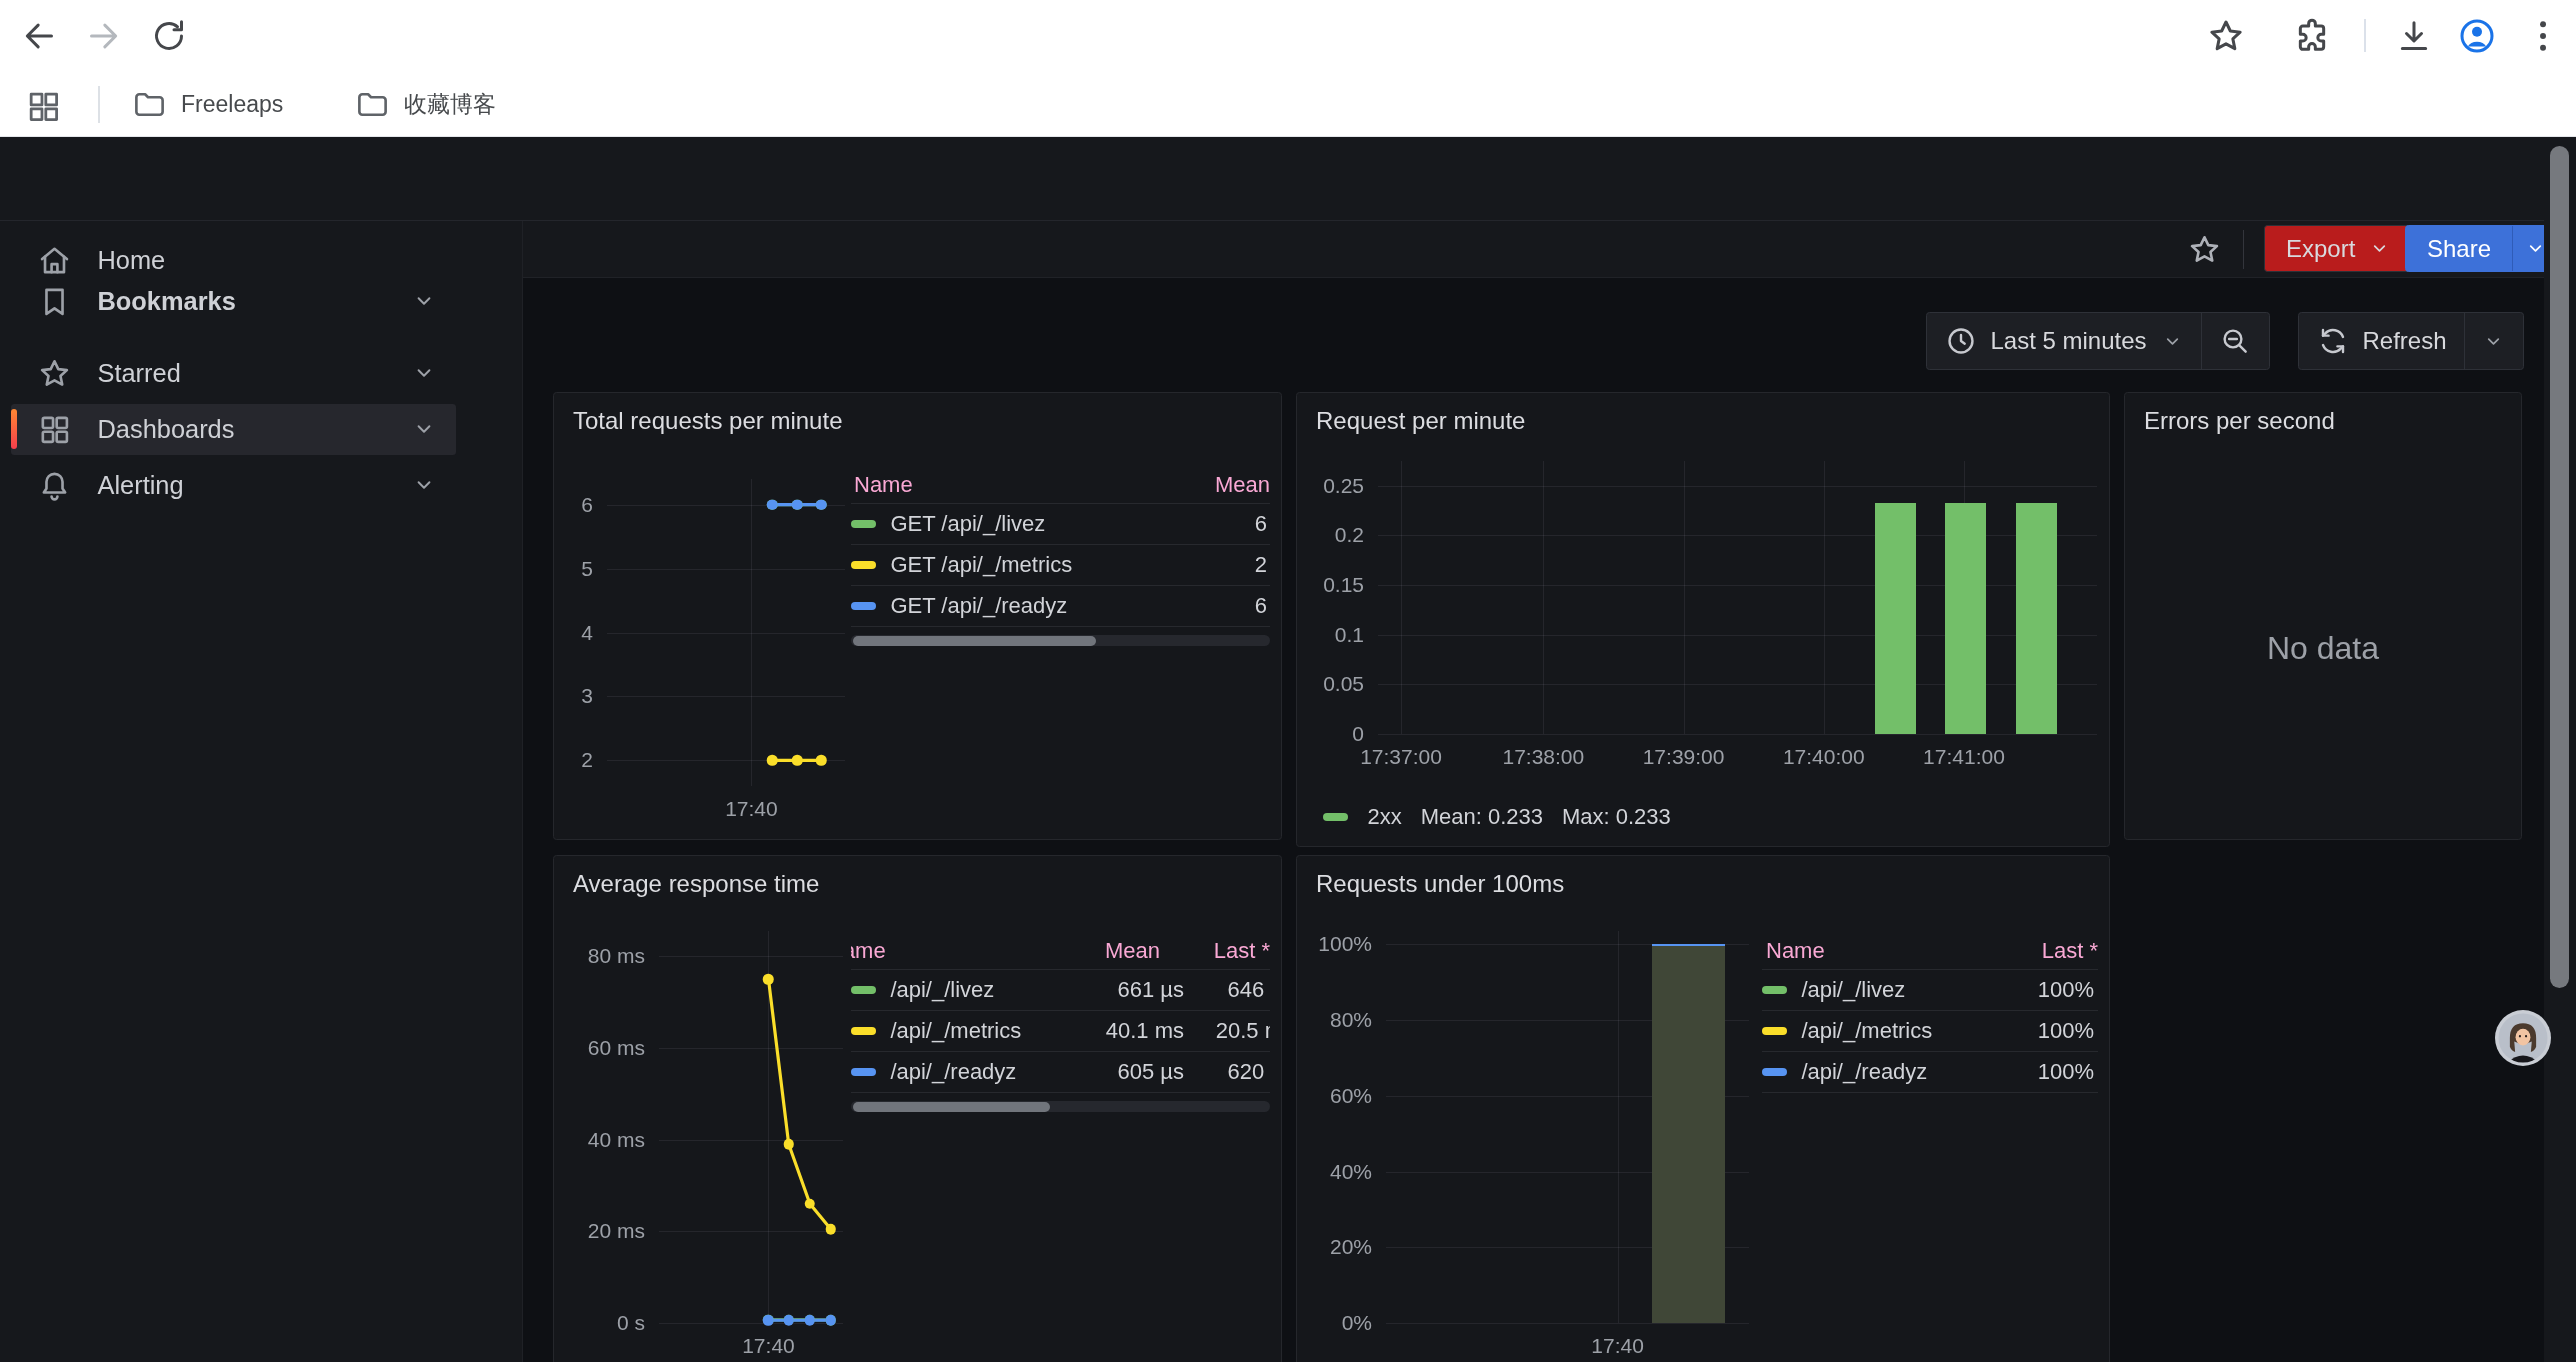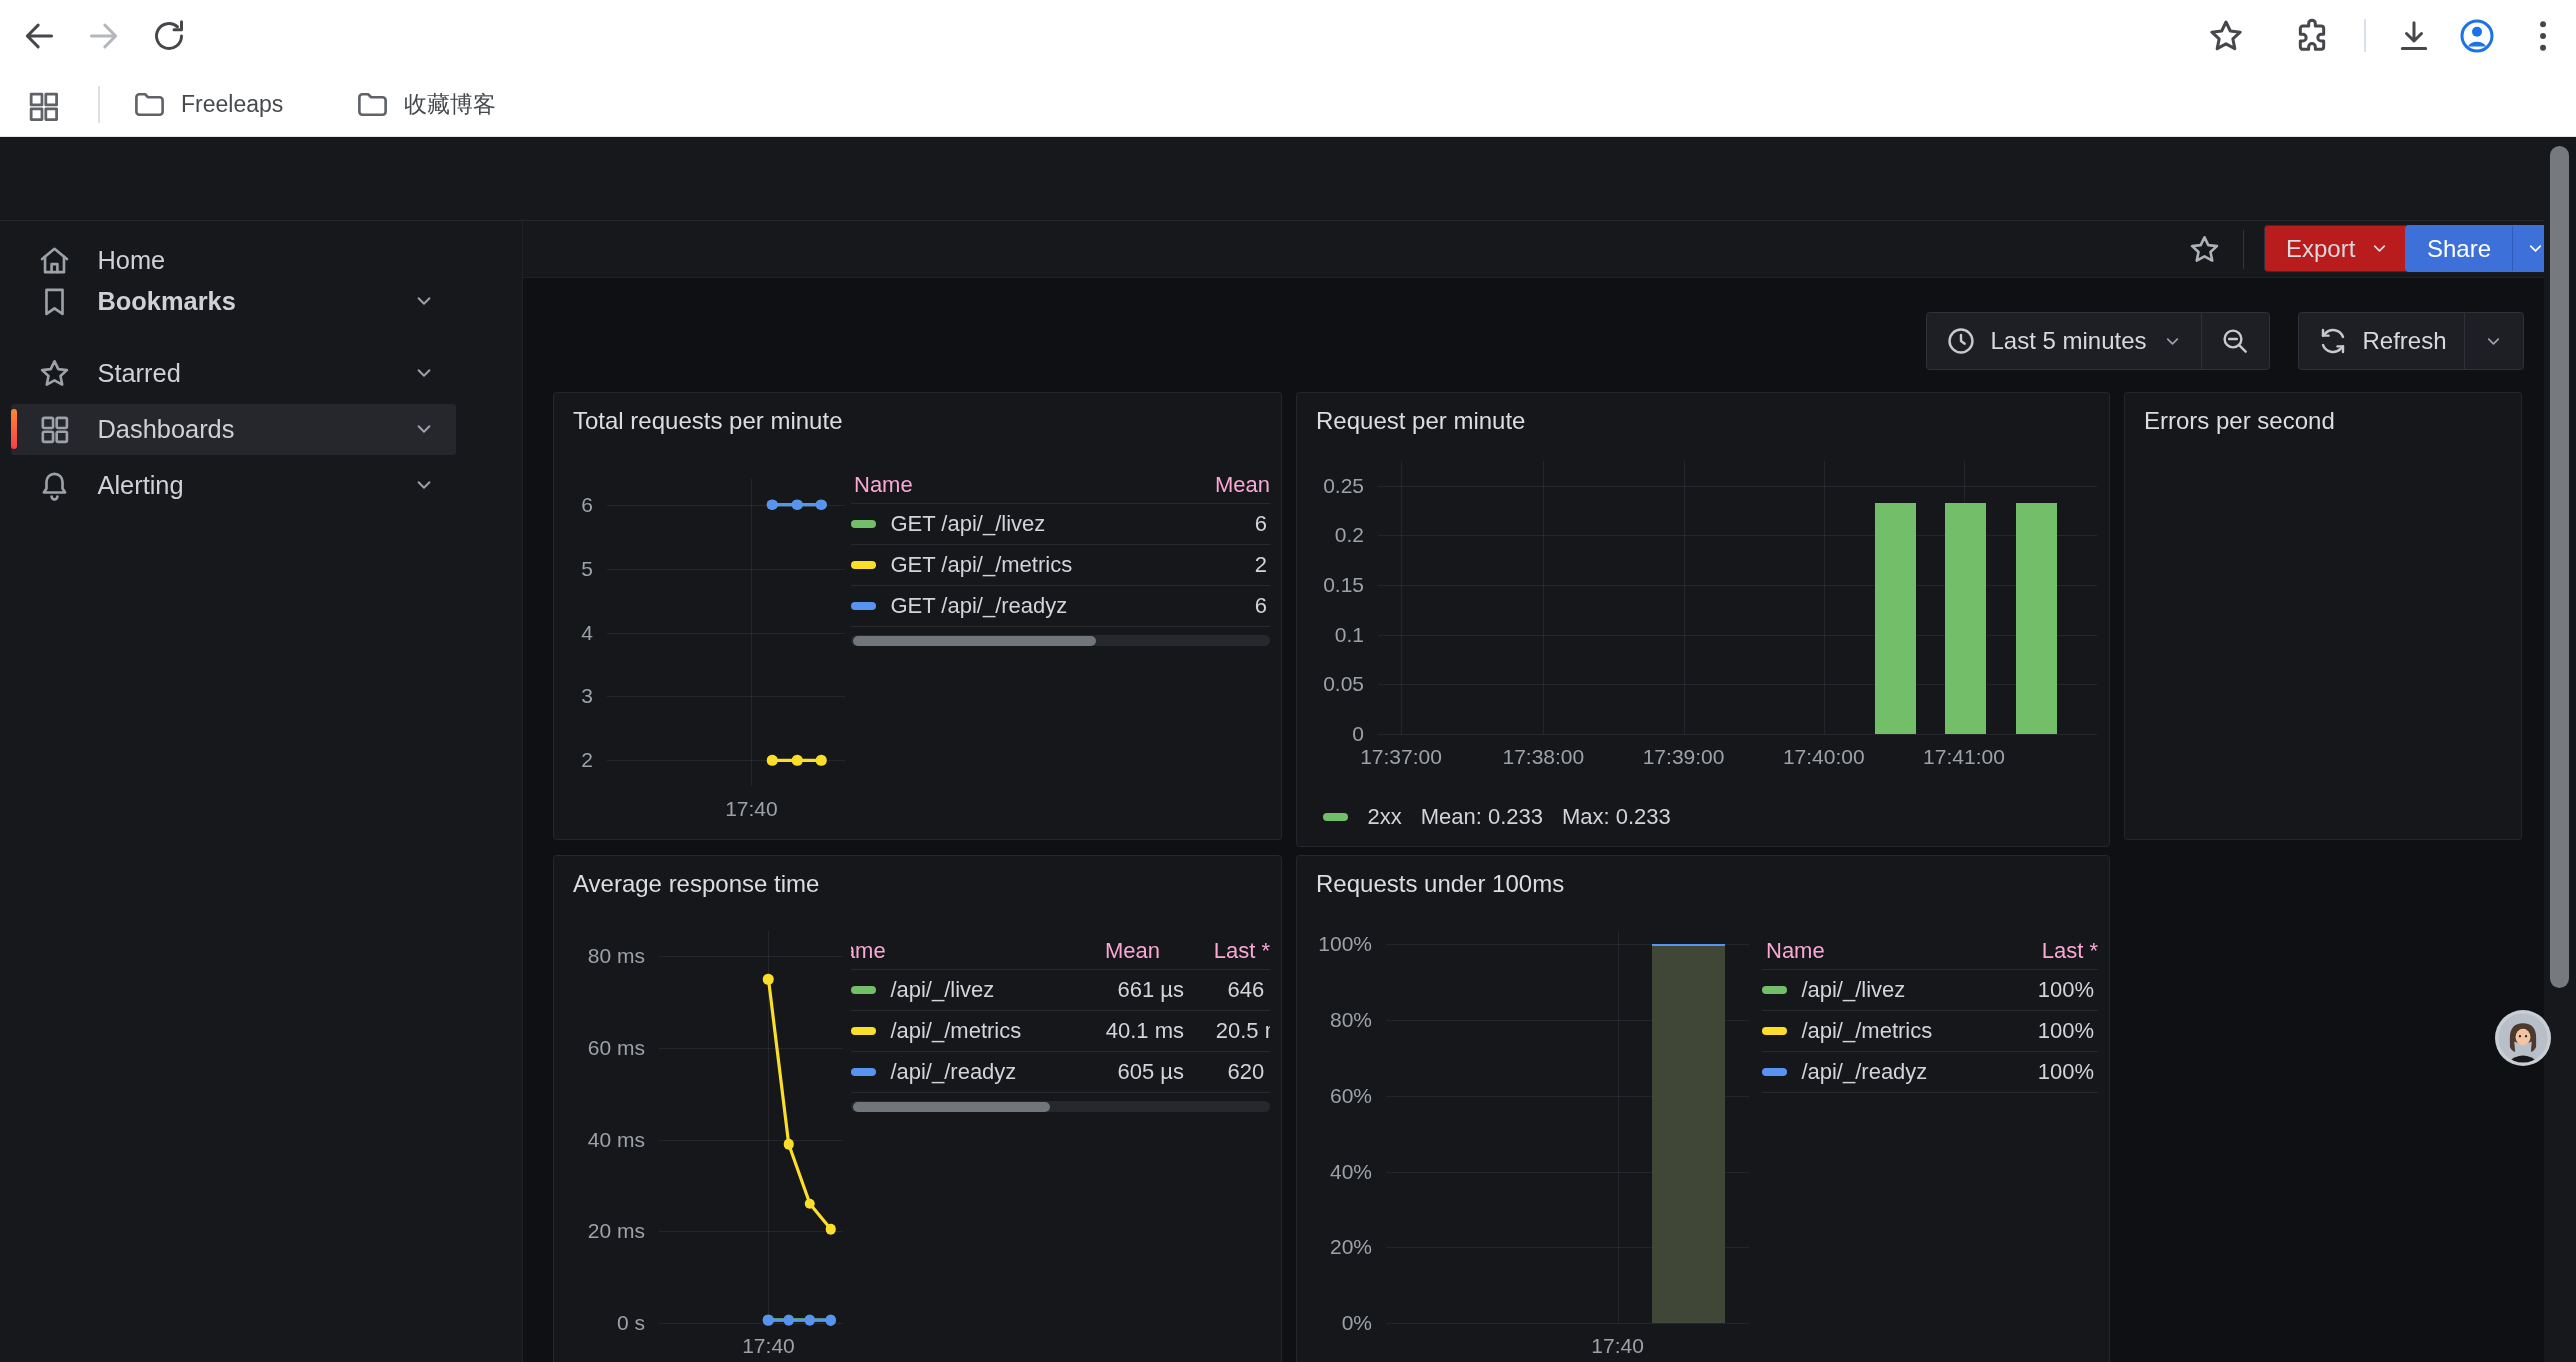--- a/index.html
+++ b/index.html
@@ -478,20 +478,21 @@
       <div class="plegend">
         <span class="chip" id="p2chip" style="background: rgb(115, 191, 105);"></span>
         <span>2xx</span>
         <span>Mean: 0.233</span>
         <span>Max: 0.233</span>
       </div>
     </div>
 
     <div class="panel p3">
       <div class="ptitle">Errors per second</div>
+      <div class="nodata">No data</div>
     </div>
 
     <div class="panel p4">
       <div class="ptitle">Average response time</div>
       <div class="plot">
           <div class="gl-h" style="top: 6.43275%;"></div>
           <div class="ylab" style="top: 6.43275%;">80 ms</div>
           <div class="gl-h" style="top: 29.8246%;"></div>
           <div class="ylab" style="top: 29.8246%;">60 ms</div>
           <div class="gl-h" style="top: 53.2164%;"></div>

